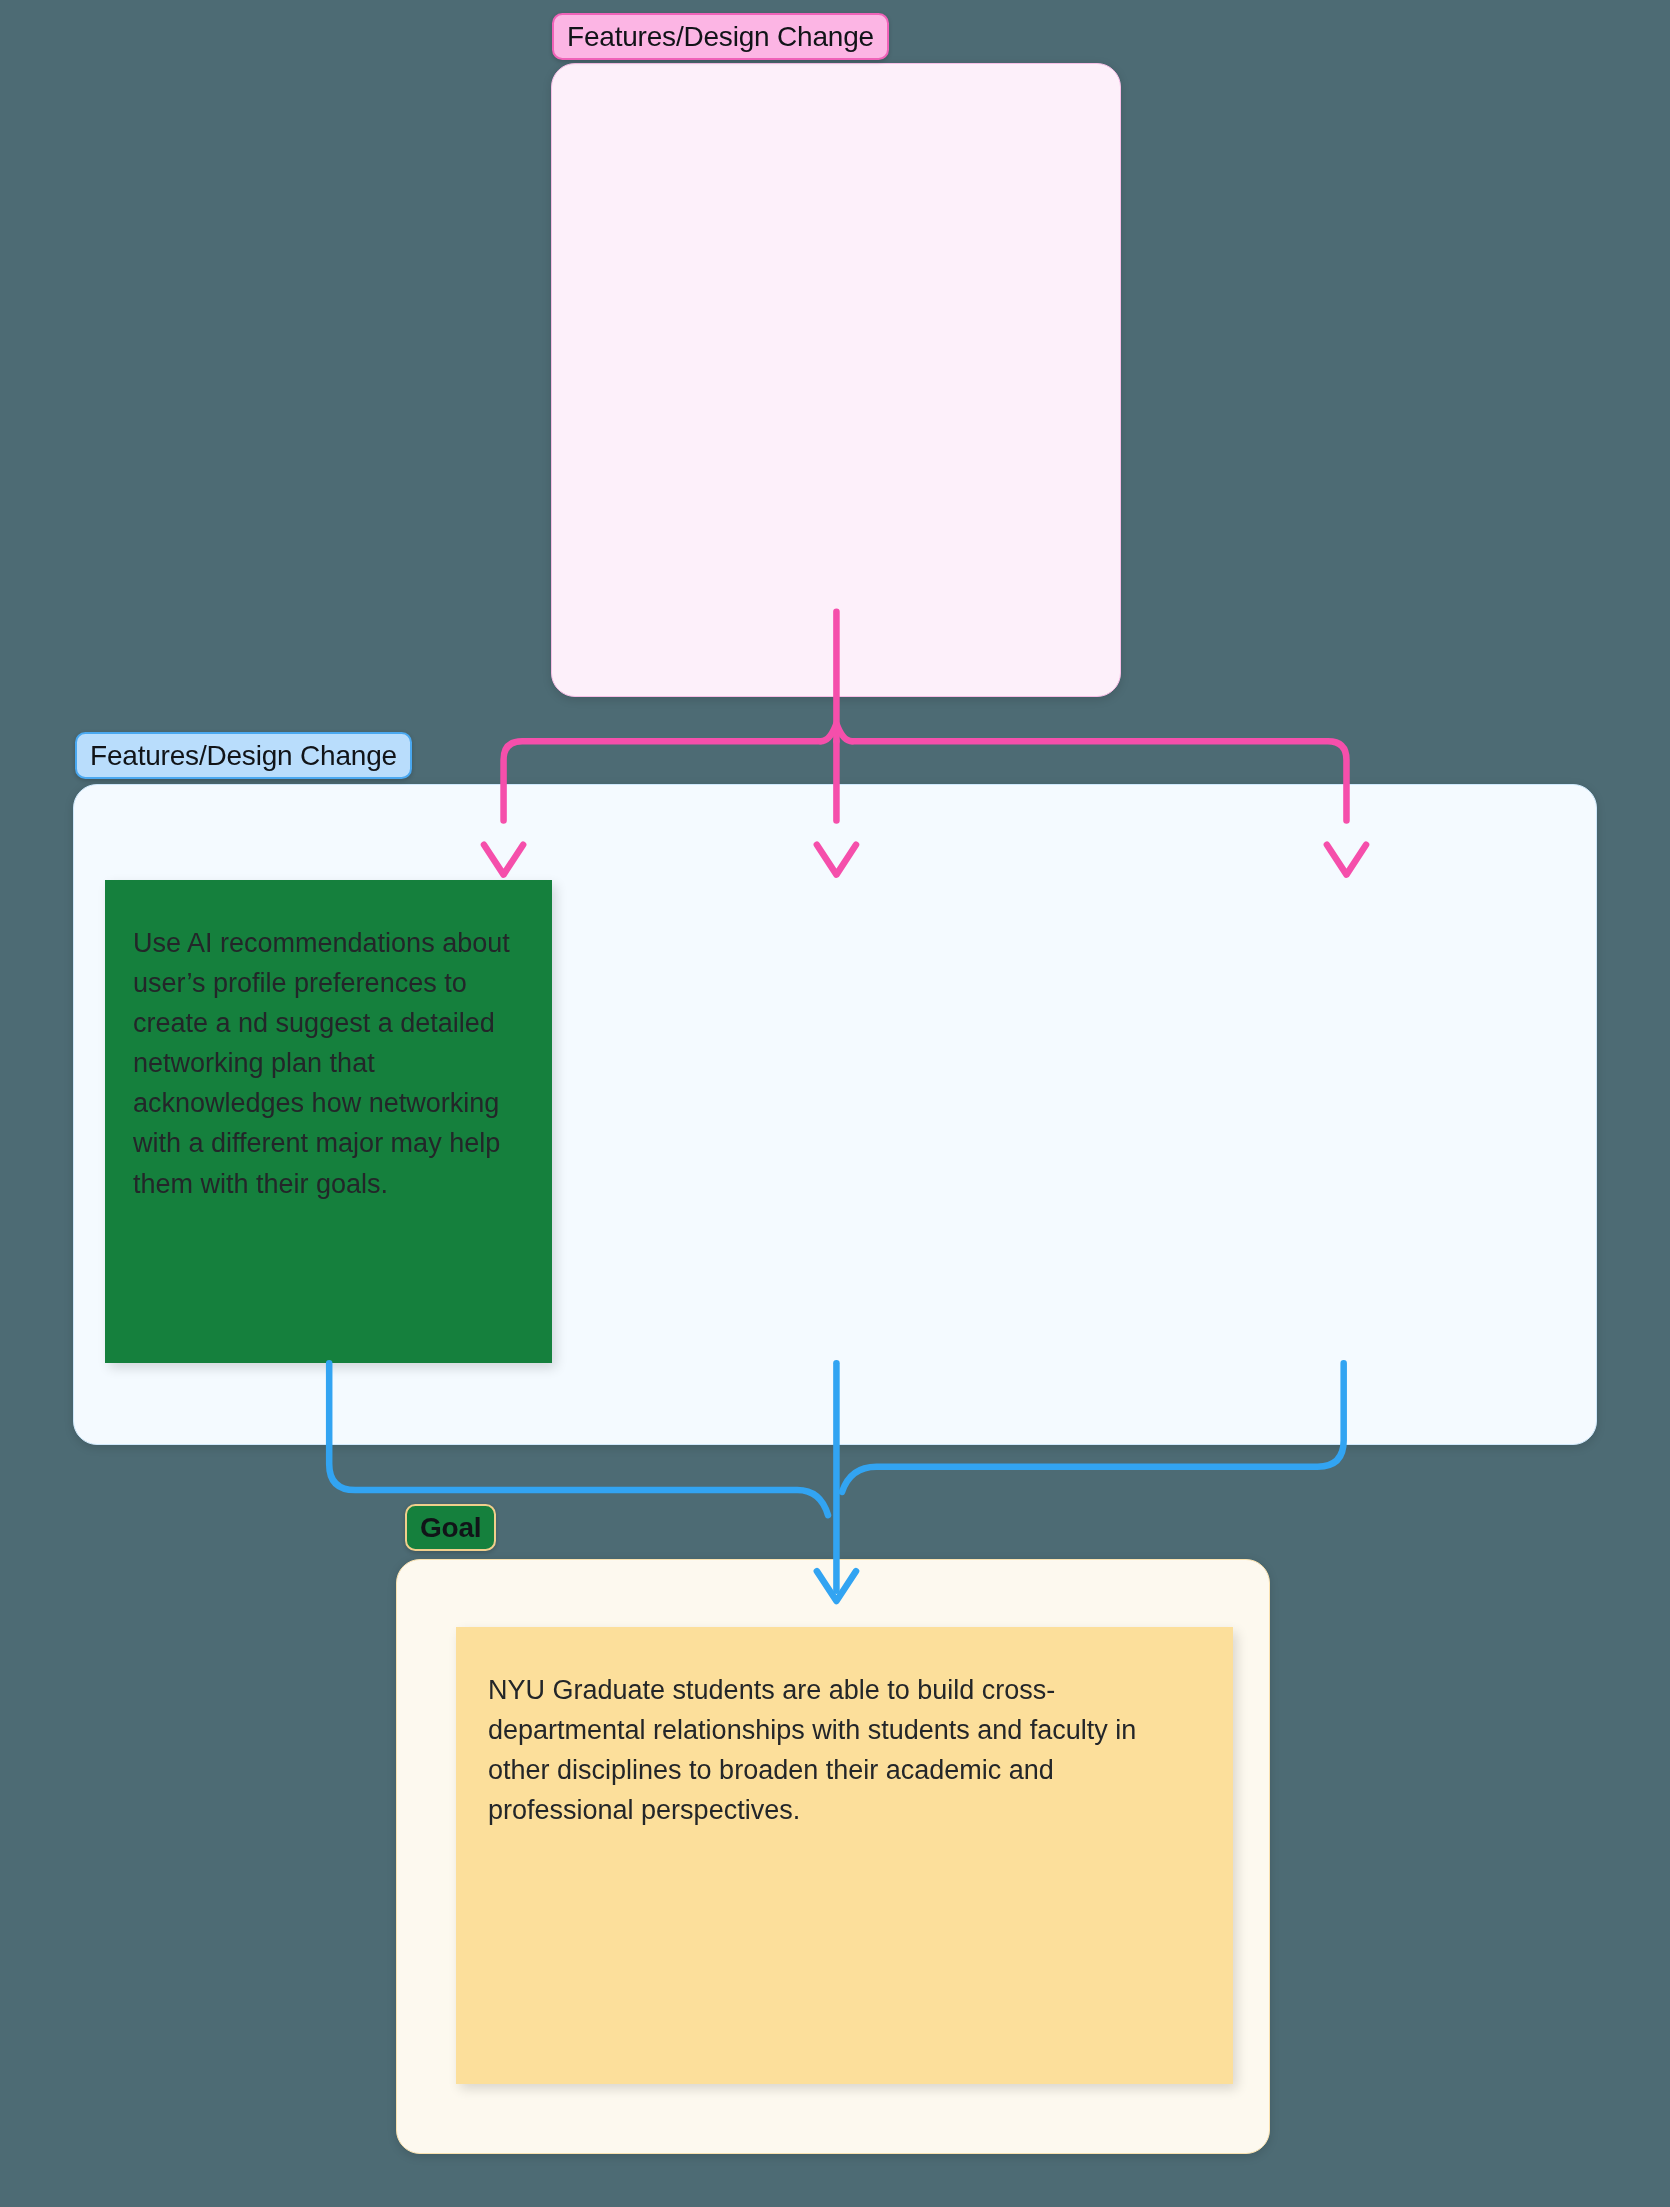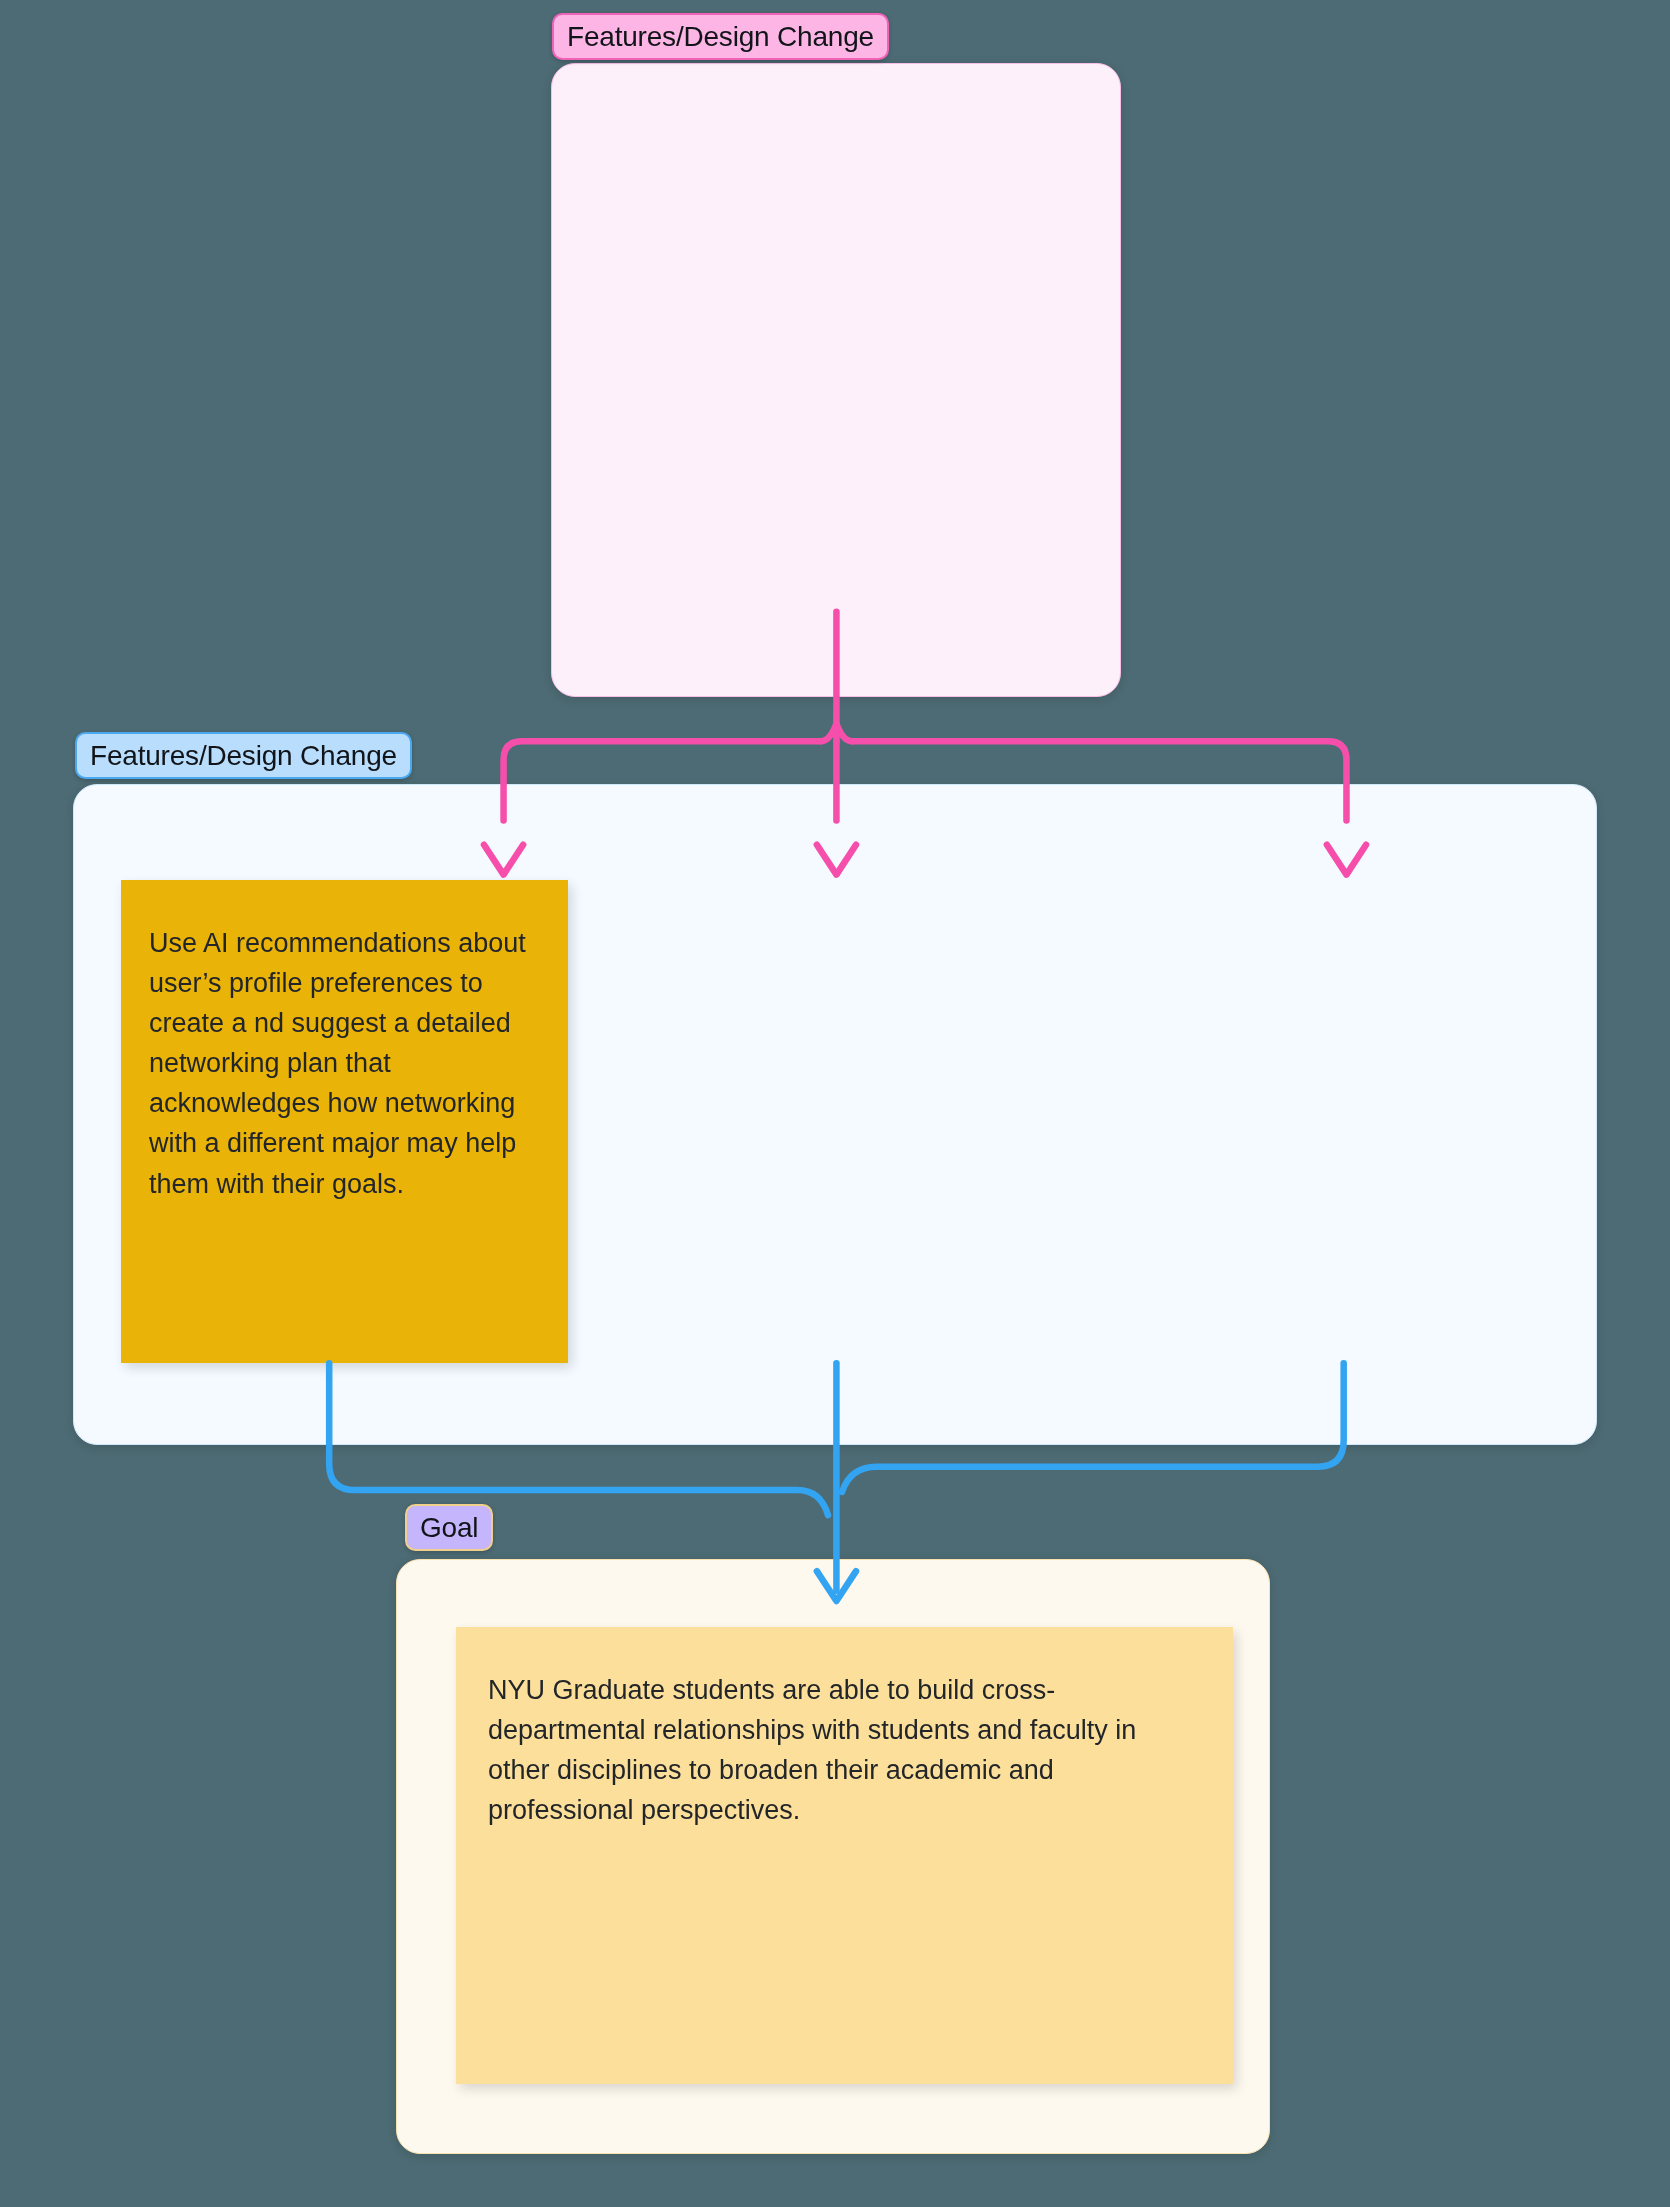--- a/index.html
+++ b/index.html
@@ -84,48 +84,48 @@
     left: 75px;
     top: 732px;
     height: 47px;
     background: #b9ddfc;
     border: 2.3px solid #4aa8f0;
   }
   .badge-yellow {
     left: 405px;
     top: 1504px;
     height: 47px;
-    background: #c4b5fd;
+    background: #15803d;
     border: 2.3px solid #f0cf8c;
+    font-weight: bold;
   }
 
   
   .note {
     position: absolute;
     box-sizing: border-box;
     font-size: 27px;
     line-height: 1.485;
     color: #232629;
     box-shadow: 3.7px 4.7px 11.2px rgba(0,0,0,0.14);
   }
   .note-pink {
     left: 612px;
     top: 163px;
     width: 447px;
     height: 447px;
     background: #fcaedf;
     padding: 43px 28px 0 28px;
   }
   .note-blue {
-    background: #eab308;
+    background: #15803d;
     top: 880px;
     width: 447px;
     height: 483px;
     padding: 43px 28px 0 28px;
-    margin-left: 16px;
   }
   .note-blue-1 { left: 105px; }
   .note-blue-2 { left: 612px; }
   .note-blue-3 { left: 1121px; }
   .note-yellow {
     left: 448px;
     top: 1627px;
     width: 777px;
     height: 457px;
     background: #fcdf9b;

